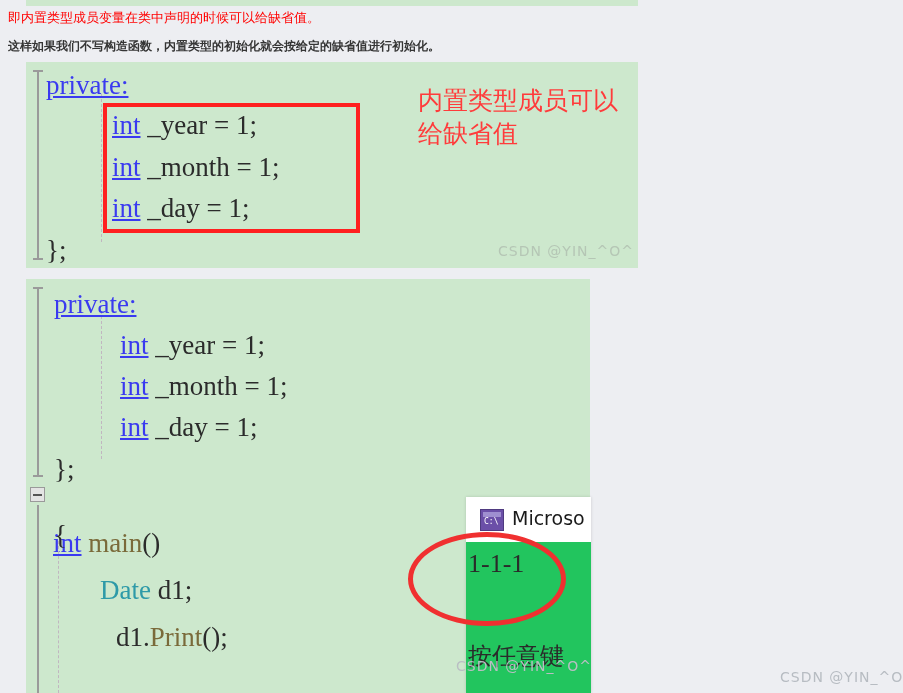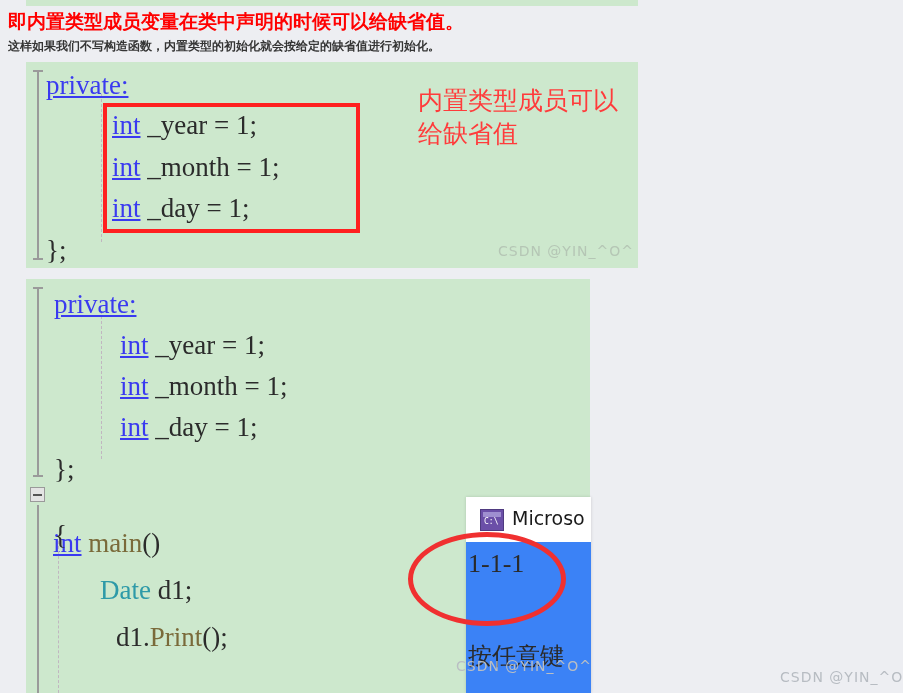--- a/index.html
+++ b/index.html
@@ -34,22 +34,22 @@
   
   .prose {
     position: absolute;
     left: 8px;
     font-family: "DejaVu Sans", sans-serif;
     white-space: nowrap;
   }
   .prose-red {
     top: 9px;
     color: #ff0000;
-    font-size: 19px;
-    font-weight: 700;
+    font-size: 13px;
+    font-weight: 400;
   }
   .prose-bold {
     top: 38px;
     color: #353535;
     font-size: 12px;
     font-weight: bold;
   }
 
   
   .code-block {
@@ -149,21 +149,21 @@
   #watermark-console { left: 456px; top: 658px; color: #b9bec3; }
   #watermark-page    { left: 780px; top: 669px; }
 
   
   #console-window {
     position: absolute;
     left: 466px;
     top: 497px;
     width: 125px;
     height: 196px;
-    background: #3b82f6;
+    background: #22c55e;
     box-shadow: 0 0 3px rgba(0,0,0,0.15);
     overflow: hidden;
   }
   #console-titlebar {
     position: absolute;
     left: 0; top: 0;
     width: 100%;
     height: 45px;
     background: #ffffff;
   }

